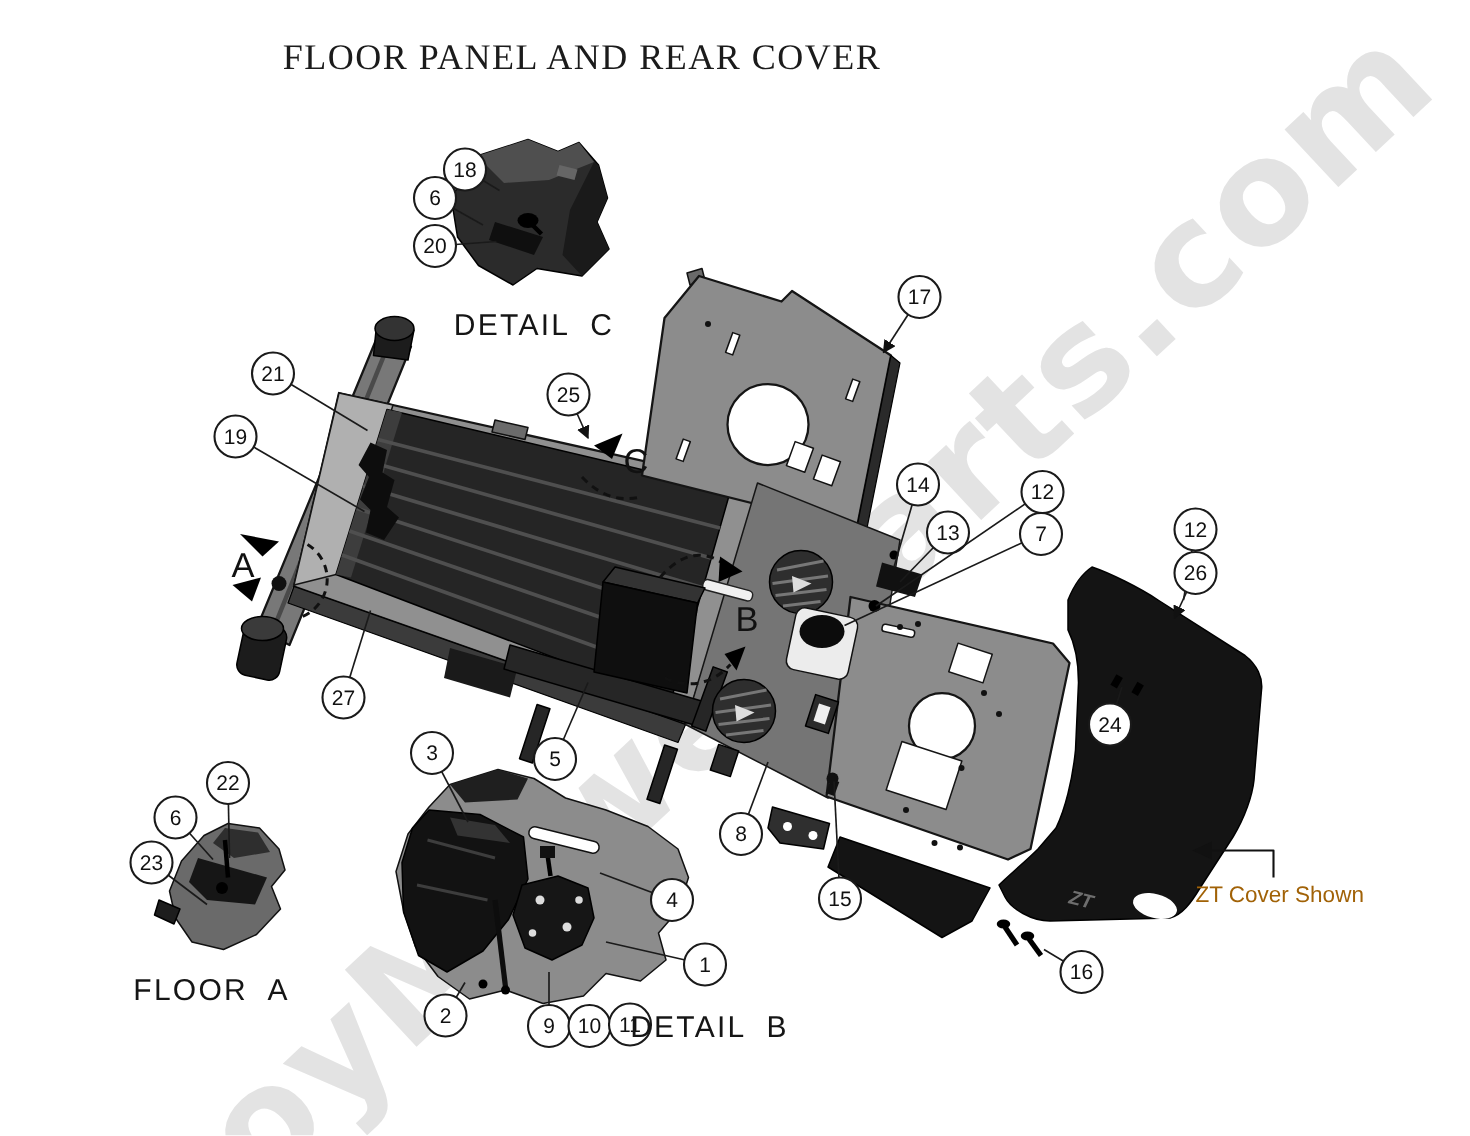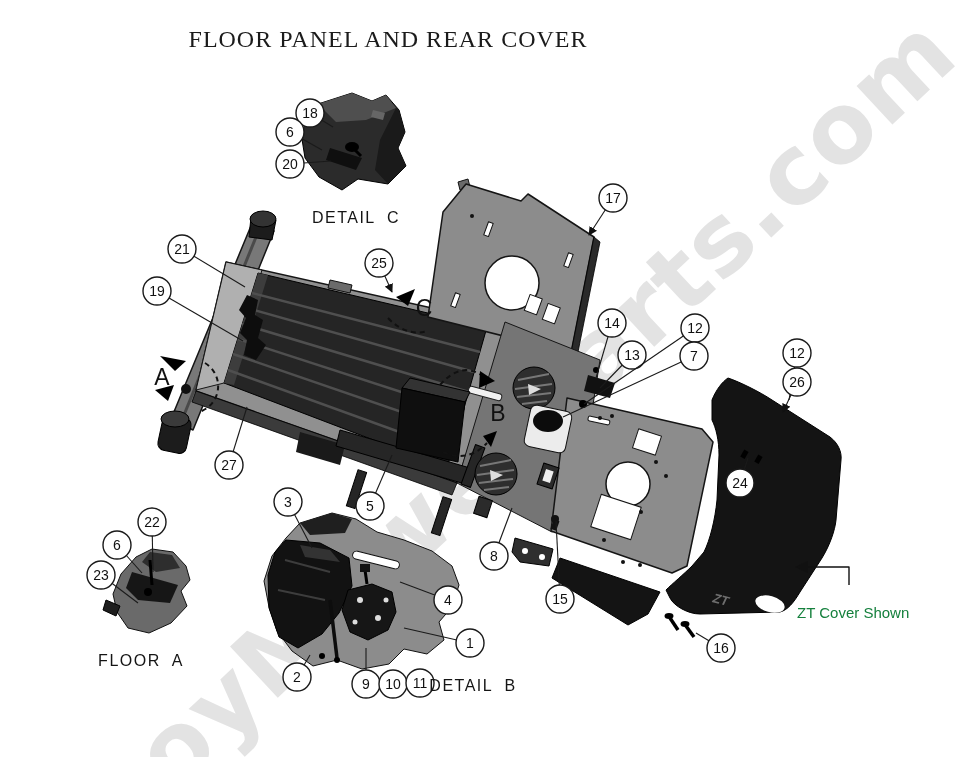--- a/index.html
+++ b/index.html
@@ -2,25 +2,25 @@
 <html><head>
 <meta charset="utf-8">
 <style>
   html,body{margin:0;padding:0;background:#fff;}
   #canvas{position:relative;width:980px;height:757px;background:#fff;overflow:hidden;
           font-family:"Liberation Sans",sans-serif;}
   #diagram-svg{position:absolute;left:0;top:0;}
   .page-title{position:absolute;left:0;top:26px;width:776px;text-align:center;
               font-family:"Liberation Serif",serif;font-size:24px;color:#1b1b1b;
               letter-spacing:1px;}
-  .detail-label{position:absolute;transform:translate(-50%,-50%);font-size:16px;
+  .detail-label{position:absolute;transform:translate(-50%,-50%);font-size:20px;
                 color:#151515;letter-spacing:1.5px;white-space:pre;}
   .view-letter{position:absolute;transform:translate(-50%,-50%);font-size:23px;
                color:#111;font-weight:500;}
-  .zt-label{position:absolute;font-size:15px;color:#15803d;white-space:nowrap;margin-top:16px;}
+  .zt-label{position:absolute;font-size:15px;color:#a16207;white-space:nowrap;}
   .leader{stroke:#1a1a1a;stroke-width:1.1;fill:none;}
   .callout-circle{fill:#ffffff;stroke:#1a1a1a;stroke-width:1.4;}
   .callout-num{font-family:"Liberation Sans",sans-serif;font-size:14px;fill:#111;
                text-anchor:middle;}
   .dash{stroke:#111;stroke-width:2;fill:none;stroke-dasharray:5 4;}
   .rivet{fill:#111;stroke:none;}
 </style>
 </head>
 <body>
 

